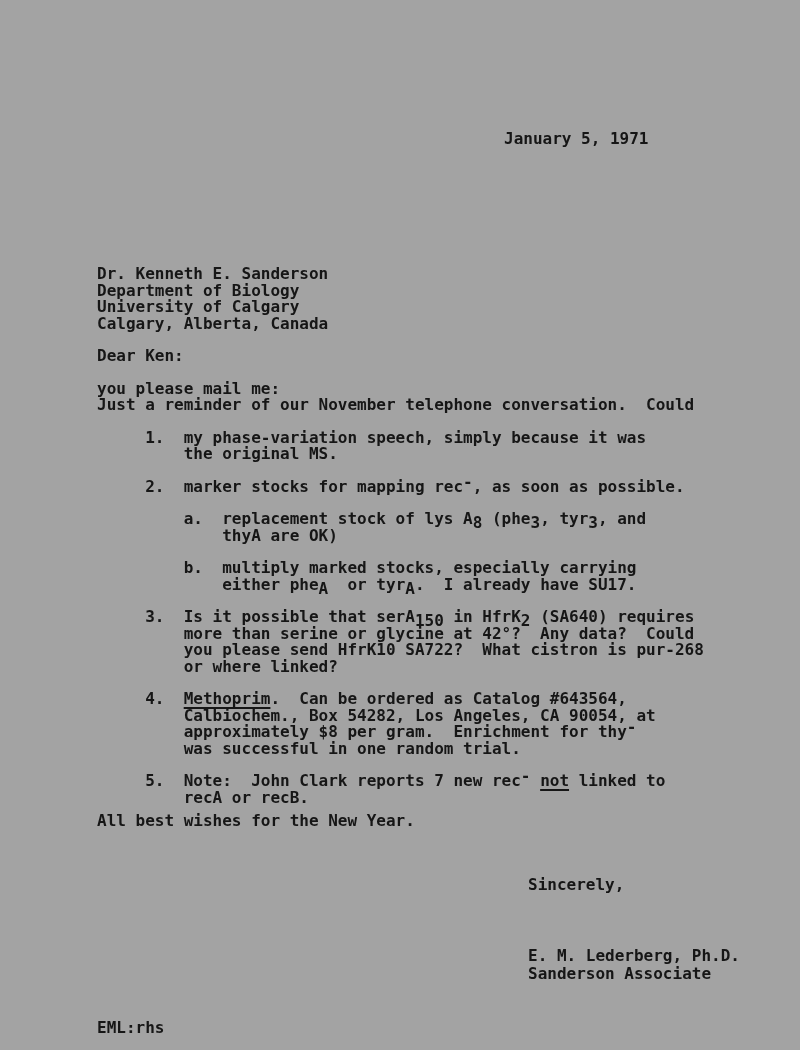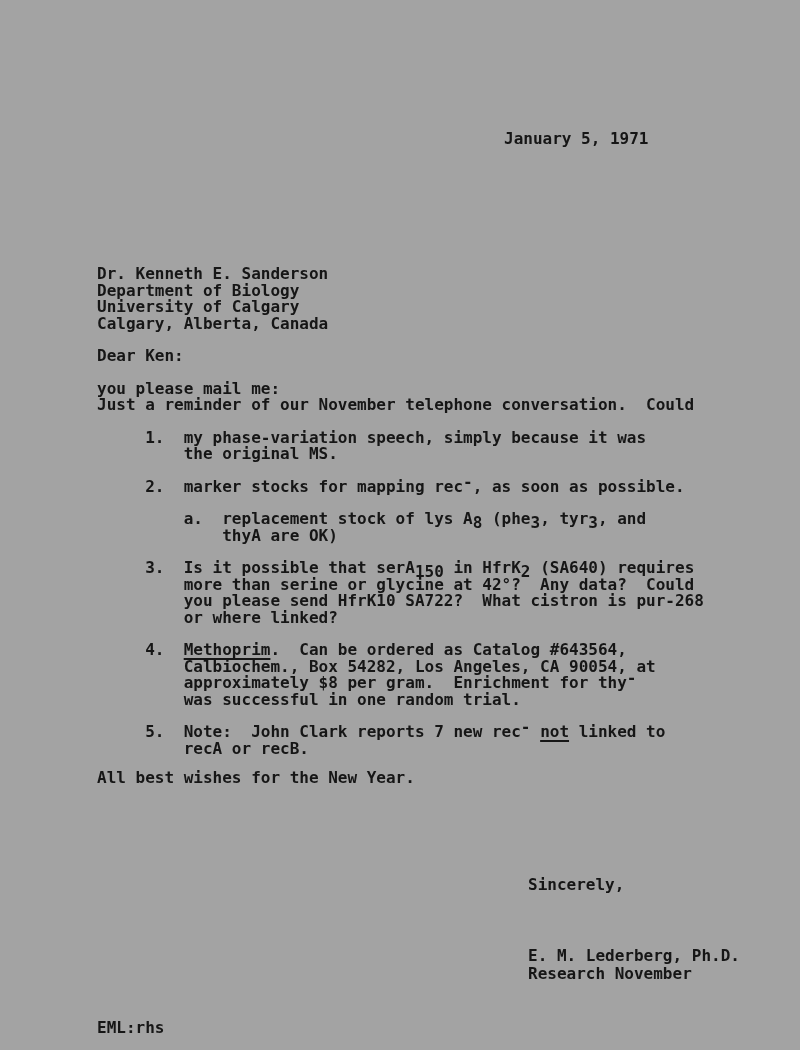--- a/index.html
+++ b/index.html
@@ -17,21 +17,21 @@
     color: #161616;
   }
 
   .line {
     white-space: pre;
     line-height: 16.5px;
     height: 16.5px;
   }
 
   .block { margin: 0 0 16px 0; }
-  .block:last-child { margin-bottom: 13px; }
+  .block:last-child { margin-bottom: 7px; }
 
   .date-line {
     position: absolute;
     top: 131px;
     left: 504px;
     white-space: pre;
     line-height: 16.5px;
   }
 
   .body-flow {
@@ -106,20 +106,24 @@
           <div class="line">         the original MS.</div>
         </div>
         <div class="block">
           <div class="line">     2.  marker stocks for mapping rec<span class="sup">-</span>, as soon as possible.</div>
         </div>
         <div class="block">
           <div class="line">         a.  replacement stock of lys A<span class="sub">8</span> (phe<span class="sub">3</span>, tyr<span class="sub">3</span>, and</div>
           <div class="line">             thyA are OK)</div>
         </div>
         <div class="block">
+          <div class="line">         b.  multiply marked stocks, especially carrying</div>
+          <div class="line">             either phe<span class="sub">A</span>  or tyr<span class="sub">A</span>.  I already have SU17.</div>
+        </div>
+        <div class="block">
           <div class="line">     3.  Is it possible that serA<span class="sub">150</span> in HfrK<span class="sub">2</span> (SA640) requires</div>
           <div class="line">         more than serine or glycine at 42°?  Any data?  Could</div>
           <div class="line">         you please send HfrK10 SA722?  What cistron is pur-268</div>
           <div class="line">         or where linked?</div>
         </div>
         <div class="block">
           <div class="line">     4.  <span class="u">Methoprim</span>.  Can be ordered as Catalog #643564,</div>
           <div class="line">         Calbiochem., Box 54282, Los Angeles, CA 90054, at</div>
           <div class="line">         approximately $8 per gram.  Enrichment for thy<span class="sup">-</span></div>
           <div class="line">         was successful in one random trial.</div>
@@ -130,18 +134,18 @@
         </div>
       </div>
 
     <div class="line">All best wishes for the New Year.</div>
   </div>
 
   <div class="valediction">Sincerely,</div>
 
   <div class="signature">
     <div class="line">E. M. Lederberg, Ph.D.</div>
-    <div class="line">Research November</div>
+    <div class="line">Sanderson Associate</div>
   </div>
 
   <div class="reference">EML:rhs</div>
 
 </div>
 
 </body></html>

